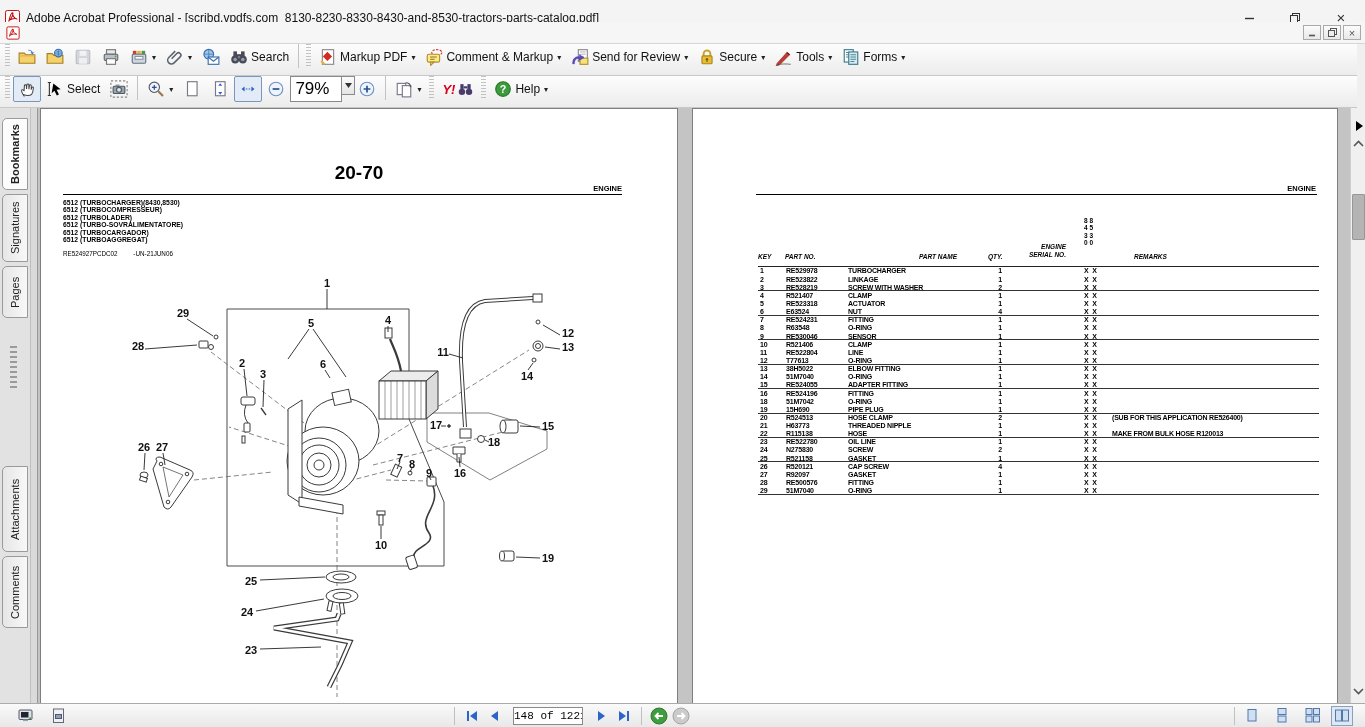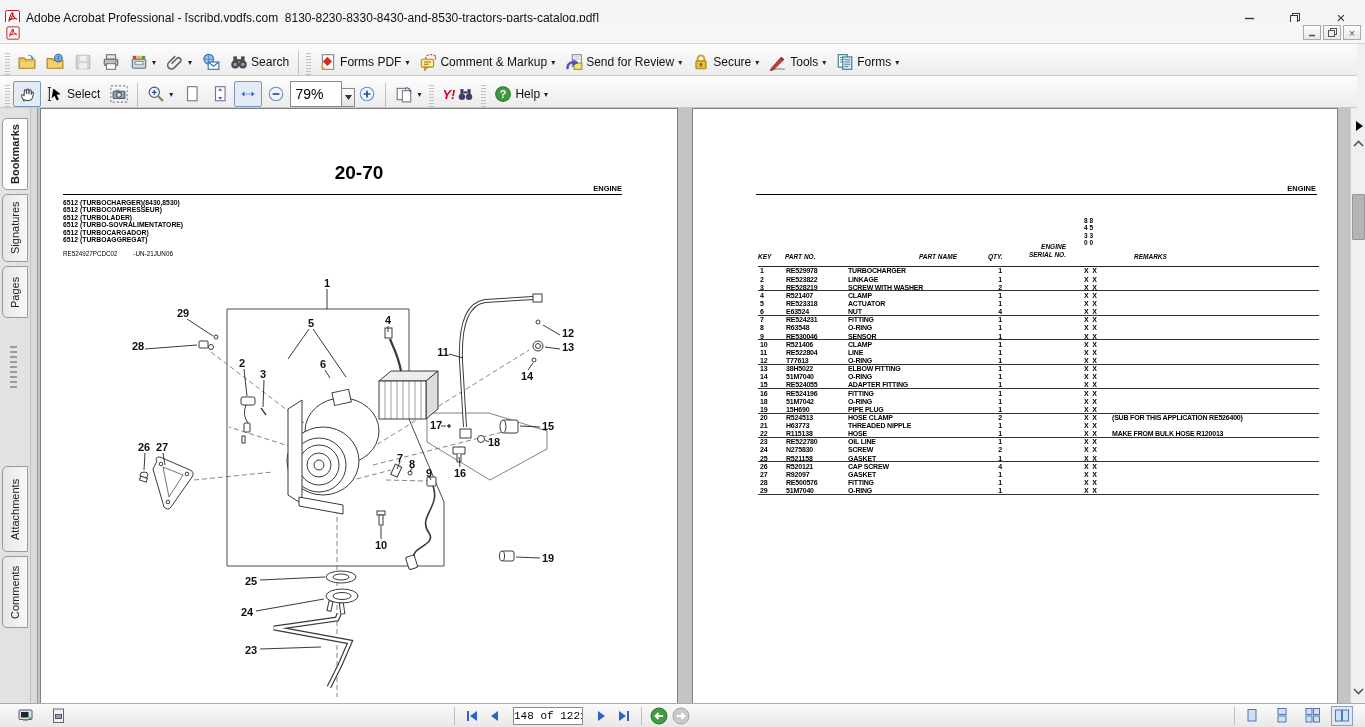--- a/index.html
+++ b/index.html
@@ -13,32 +13,32 @@
 .wbtns{margin-left:auto;display:flex;align-items:center;gap:30px;padding-right:16px}
 .wbtn{width:16px;height:14px;display:flex;align-items:center;justify-content:center;color:#333;font-size:13px;cursor:default}
 .wbtn svg{display:block}
 
 .menubar{left:0;top:22px;right:0;height:22px;background:#f6f6f6;border-bottom:1px solid #d6d6d6;display:flex;align-items:center;padding-left:4px}
 .menubar .appicon{width:14px;height:14px;margin:0 6px 0 2px}
 .menu-item{font-size:12px;color:#111;padding:2px 8px;cursor:default}
 .mdibtns{margin-left:auto;display:flex;gap:2px;padding-right:4px}
 .mdibtn{width:18px;height:15px;border:1px solid #aaa;background:linear-gradient(#fcfcfc,#e8e8e8);display:flex;align-items:center;justify-content:center;color:#555;font-size:9px}
 
-.tbar{left:0;right:8px;background:linear-gradient(#fdfdfd,#ececec);border-bottom:1px solid #c8c8c8;display:flex;align-items:flex-end;padding:0 2px}
+.tbar{left:0;right:8px;background:linear-gradient(#fdfdfd,#ececec);border-bottom:1px solid #c8c8c8;display:flex;align-items:flex-start;padding:0 2px}
 .tb1{top:44px;height:32px}
 .tb2{top:76px;height:32px}
 .grip{width:5px;height:22px;margin:0 3px;background:repeating-linear-gradient(180deg,#b5b5b5 0 1px,transparent 1px 3px);opacity:.8}
 .tsep{width:1px;height:24px;background:#c2c2c2;margin:0 4px}
 .tbtn{display:flex;align-items:center;gap:3px;height:26px;padding:0 4px;border:1px solid transparent;border-radius:2px;font-size:12px;color:#111;white-space:nowrap}
 .tbtn.pressed{border:1px solid #7a96b8;background:#e2ebf6}
 .tbtn.disabled{opacity:.45}
 .dd::after{content:"▾";font-size:8px;color:#222;margin-left:1px}
 .i16{width:18px;height:18px;display:block}
 .i14{width:15px;height:15px;display:block}
-.zoombox{width:52px;height:19px;border:1px solid #8a8a8a;background:#fff;font-size:14px;text-align:left;padding:12px 4px;font-family:"Liberation Sans",sans-serif}
+.zoombox{width:52px;height:19px;border:1px solid #8a8a8a;background:#fff;font-size:17px;text-align:left;padding:12px 4px;font-family:"Liberation Sans",sans-serif}
 .zoomdd{width:13px;height:19px;border:1px solid #8a8a8a;border-left:none;background:linear-gradient(#fcfcfc,#e4e4e4);display:flex;align-items:center;justify-content:center}
 .ybang{color:#d8001c;font-weight:bold;font-style:italic;font-size:13px}
 
 .sidebar{top:108px;left:0;width:30px;bottom:24px;background:#e2e2e2}
 .navtab{position:absolute;left:2px;width:26px;border:1px solid #9a9a9a;border-radius:0 5px 5px 0;background:linear-gradient(90deg,#f8f8f8,#e6e6e6);writing-mode:vertical-rl;transform:rotate(180deg);display:flex;align-items:center;justify-content:center;font-size:11px;color:#222;cursor:default}
 .navtab.active{font-weight:bold;background:#fcfcfc}
 .grip-dots{position:absolute;left:10px;width:7px;height:42px;background:repeating-linear-gradient(180deg,#9a9a9a 0 2px,transparent 2px 5px)}
 .splitbar{top:108px;left:30px;width:8px;bottom:24px;background:#dadada;border-left:1px solid #c0c0c0;border-right:1px solid #989898}
 
 .docpane{top:108px;left:38px;right:15px;bottom:24px;background:#c4c4c4;overflow:hidden}
@@ -196,21 +196,21 @@
         <span>Search</span>
       </span>
     <span class="tsep"></span>
     <span class="grip"></span>
     <span class="tbtn dd">
         <svg class="i16" viewBox="0 0 16 16">
           <rect x="3" y="1.5" width="10" height="13" fill="#fff" stroke="#888"></rect>
           <rect x="4.6" y="4.6" width="5.8" height="5.8" transform="rotate(45 7.5 7.5)" fill="#d12c1f"></rect>
           <path d="M2 11.5 l3 3" stroke="#e8b23a" stroke-width="2"></path>
         </svg>
-        <span>Forms PDF</span>
+        <span>Markup PDF</span>
       </span>
     <span class="tbtn dd">
         <svg class="i16" viewBox="0 0 16 16">
           <ellipse cx="10.5" cy="4" rx="4.5" ry="2.6" fill="none" stroke="#d03a2a" stroke-dasharray="2 1.2"></ellipse>
           <rect x="2" y="5.5" width="11" height="7" rx="1.5" fill="#ffe98a" stroke="#b08f2a"></rect>
           <path d="M5 12.5 v3 l3-3z" fill="#ffe98a" stroke="#b08f2a"></path>
           <path d="M4.5 8 h6 M4.5 10 h4" stroke="#7a6a20" stroke-width=".8"></path>
         </svg>
         <span>Comment &amp; Markup</span>
       </span>

